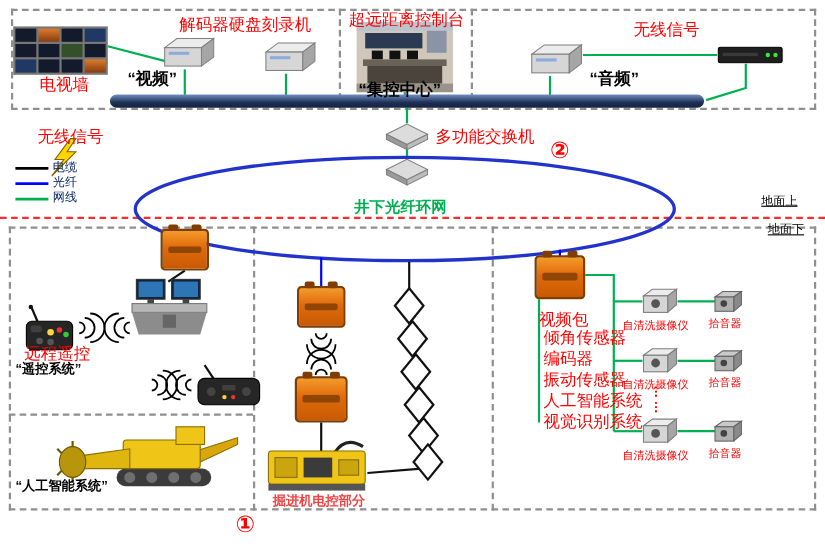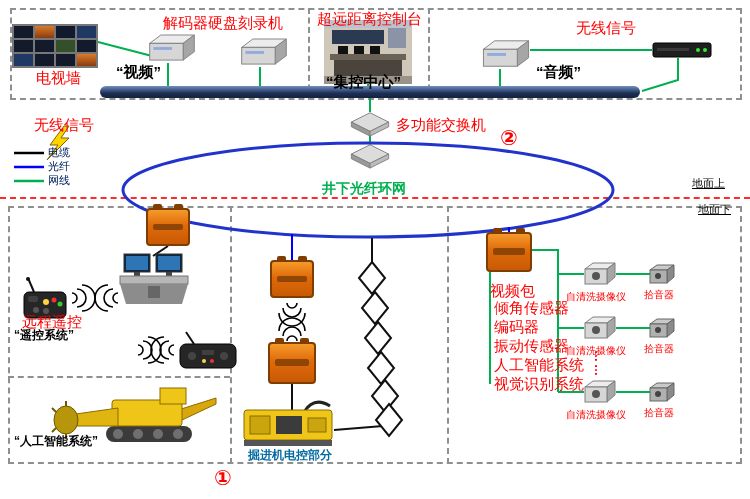--- a/index.html
+++ b/index.html
@@ -15,21 +15,21 @@
 .red10{color:#ff0000;font-size:10px;}
 .navy{color:#002060;font-size:11px;}
 .blk11{color:#000;font-size:11px;text-decoration:underline;}
 .q{color:#000;font-weight:bold;}
 .q15{font-size:15px;}
 .q14{font-size:12px;}
 .q17{font-size:17px;}
 .q18{font-size:18px;}
 .grn{color:#00b050;font-weight:bold;font-size:14px;}
 .num{color:#ff0000;font-weight:bold;font-size:21px;}
-.blk12{color:#0369a1;font-size:12px;font-weight:bold;}
+.blk12{color:#ef4444;font-size:12px;font-weight:bold;}
 .bus{position:absolute;background:linear-gradient(#6f8fc0,#1d2f55 60%,#15233f);border-radius:7px;}
 .obox{position:absolute;background:linear-gradient(#f49a2a,#e06a0a 45%,#c85a05);border:2px solid #7f3e00;border-radius:4px;}
 .obox i{position:absolute;left:12%;top:40%;width:76%;height:18%;background:#8f4503;border-radius:2px;}
 .obox b{position:absolute;top:-6px;width:9px;height:6px;background:#7f3e00;border-radius:2px;}
 .obox b.g1{left:5px;}
 .obox b.g2{right:5px;}
 .tvwall{position:absolute;display:grid;grid-template-columns:repeat(4,1fr);grid-template-rows:repeat(3,1fr);gap:2px;background:#777;padding:2px;}
 .tvwall div{background:#131a2c;}
 .tvwall .c-or{background:linear-gradient(#d97b2a,#8a3c10);}
 .tvwall .c-gr{background:#33502a;}

